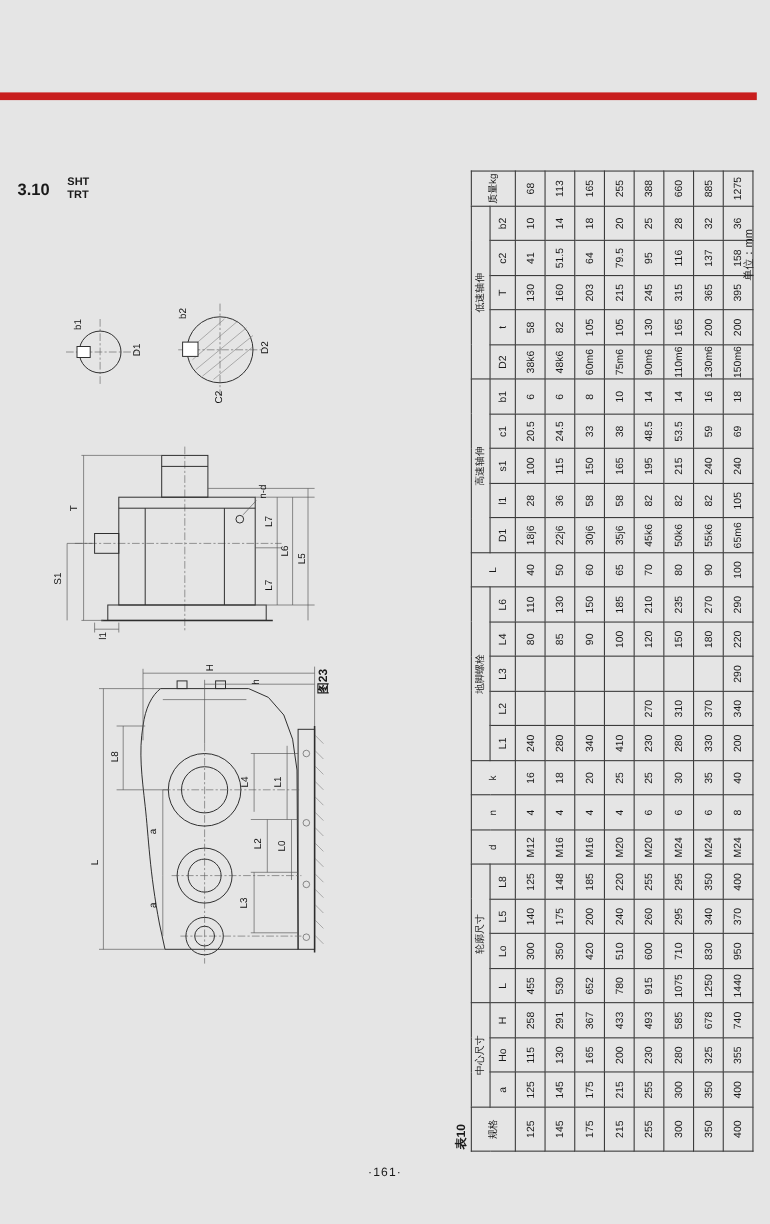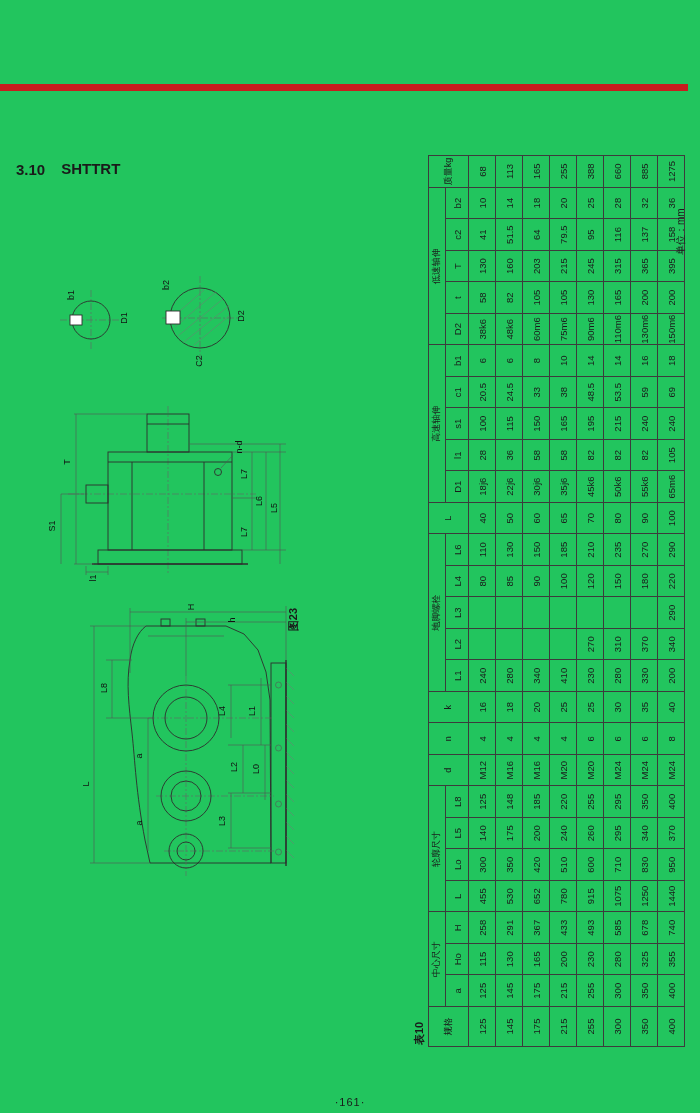--- a/index.html
+++ b/index.html
@@ -1,24 +1,24 @@
 <!DOCTYPE html>
 <html><head>
 <meta charset="utf-8">
 <style>
   html,body{margin:0;padding:0;}
   body{width:700px;height:1113px;background:#fff;position:relative;overflow:hidden;
        font-family:"Liberation Sans",sans-serif;color:#1a1a1a;}
-  .page{position:absolute;left:0;top:0;width:700px;height:1113px;background:#22c55e;overflow:hidden;}
+  .page{position:absolute;left:0;top:0;width:700px;height:1113px;background:#e5e5e5;overflow:hidden;}
   .red-rule{position:absolute;left:0;top:84px;width:688px;height:7px;background:#c81e1e;}
   .heading{position:absolute;left:16px;top:160px;display:flex;align-items:center;}
   .sec-num{font-weight:bold;font-size:15px;}
-  .models{display:flex;font-weight:bold;font-size:15px;line-height:1.2;margin-left:16px;justify-content:space-between;}
+  .models{display:flex;flex-direction:column;font-weight:bold;font-size:10px;line-height:1.2;margin-left:16px;justify-content:space-between;}
   .head-text{font-weight:bold;font-size:13.5px;margin-left:5px;letter-spacing:.5px;}
-  .page-num{position:absolute;left:0;right:0;top:1096px;text-align:center;font-size:11px;letter-spacing:1px;}
+  .page-num{position:absolute;left:0;right:0;top:1060px;text-align:center;font-size:11px;letter-spacing:1px;}
   .fig-caption{position:absolute;left:282px;top:612px;transform:rotate(-90deg);
                font-weight:bold;font-size:11px;white-space:nowrap;}
   
   .drawings{position:absolute;left:28px;top:248px;}
   .ln{stroke:#2e2e2e;stroke-width:.9;fill:none;}
   .thk{stroke:#2e2e2e;stroke-width:1.4;fill:none;}
   .dim{stroke:#555;stroke-width:.6;fill:none;}
   .cl{stroke:#666;stroke-width:.6;fill:none;stroke-dasharray:7 2 2 2;}
   .hatch{stroke:#777;stroke-width:.5;fill:none;}
   .lbl{font-size:9px;fill:#111;text-anchor:middle;font-family:"Liberation Sans",sans-serif;}

